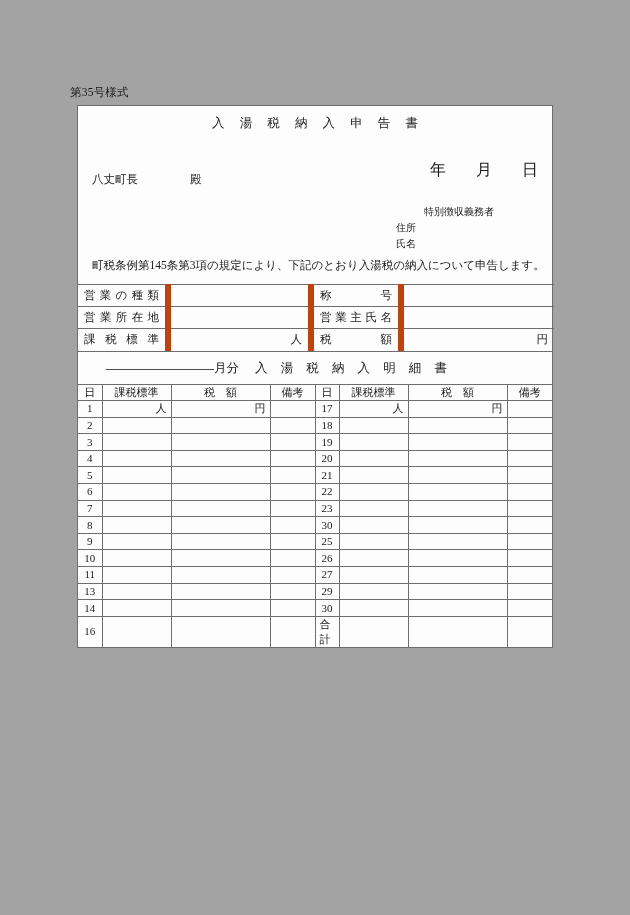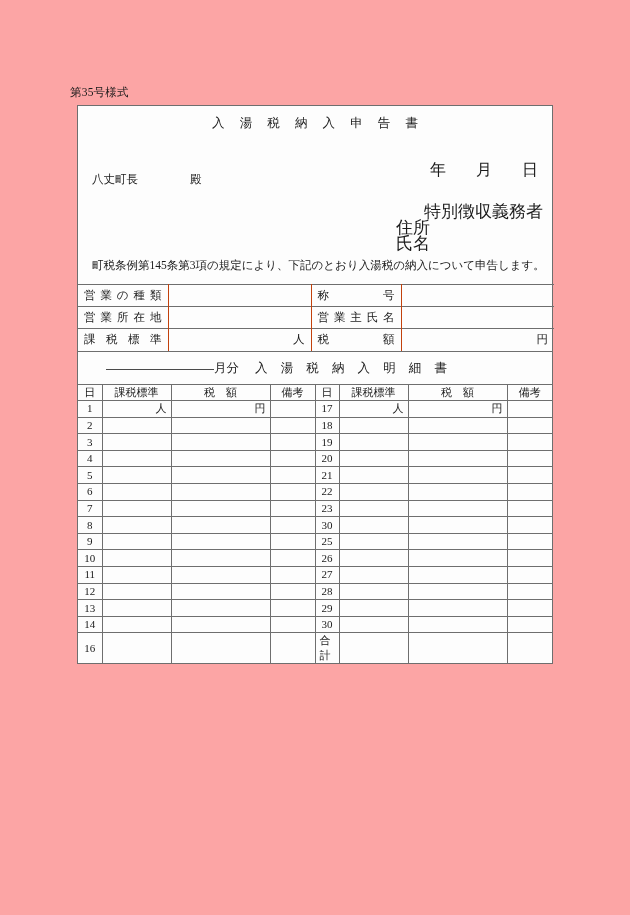--- a/index.html
+++ b/index.html
@@ -14,21 +14,21 @@
     font-family: "Liberation Serif", "DejaVu Serif", serif;
     color: #1a1a1a;
     -webkit-font-smoothing: antialiased;
   }
 
   .page {
     position: absolute;
     left: 0; top: 0;
     width: 630px;
     height: 915px;
-    background: #fca5a5;
+    background: #a3a3a3;
   }
 
   
   .form-no {
     position: absolute;
     left: 70px;
     top: 85px;
     font-size: 11.5px;
     letter-spacing: 0.2px;
     white-space: nowrap;
@@ -79,21 +79,21 @@
     top: 66px;
     font-size: 11.5px;
     white-space: nowrap;
   }
   .addressee .hon { margin-left: 52px; }
 
   .payer-block {
     position: absolute;
     left: 318px;
     top: 98px;
-    font-size: 17px;
+    font-size: 10px;
     line-height: 16px;
     white-space: nowrap;
   }
   .payer-block .payer-role { margin-left: 28px; display: block; }
   .payer-block .payer-addr { display: block; }
   .payer-block .payer-name { display: block; }
 
   .statement {
     position: absolute;
     left: 14px;
@@ -103,21 +103,21 @@
   }
 
   
   .info-table {
     width: 100%;
     border-collapse: collapse;
     table-layout: fixed;
   }
   .info-table td {
     border-top: 1px solid #6e6e6e;
-    border-right: 1px solid #c2410c;
+    border-right: 6px solid #c2410c;
     height: 22px;
     font-size: 11.5px;
     padding: 0 6px;
     box-sizing: border-box;
   }
   .info-table td:last-child { border-right: none; }
   .info-table .lbl {
     text-align: justify;
     text-align-last: justify;
     white-space: nowrap;
@@ -368,30 +368,20 @@
             <td class="c-day">11</td>
             <td class="c-base"></td>
             <td class="c-tax"></td>
             <td class="c-note"></td>
             <td class="c-day">27</td>
             <td class="c-base"></td>
             <td class="c-tax"></td>
             <td class="c-note"></td>
           </tr>
           <tr>
-            <td class="c-day">12</td>
-            <td class="c-base"></td>
-            <td class="c-tax"></td>
-            <td class="c-note"></td>
-            <td class="c-day">28</td>
-            <td class="c-base"></td>
-            <td class="c-tax"></td>
-            <td class="c-note"></td>
-          </tr>
-          <tr>
             <td class="c-day">13</td>
             <td class="c-base"></td>
             <td class="c-tax"></td>
             <td class="c-note"></td>
             <td class="c-day">29</td>
             <td class="c-base"></td>
             <td class="c-tax"></td>
             <td class="c-note"></td>
           </tr>
           <tr>

